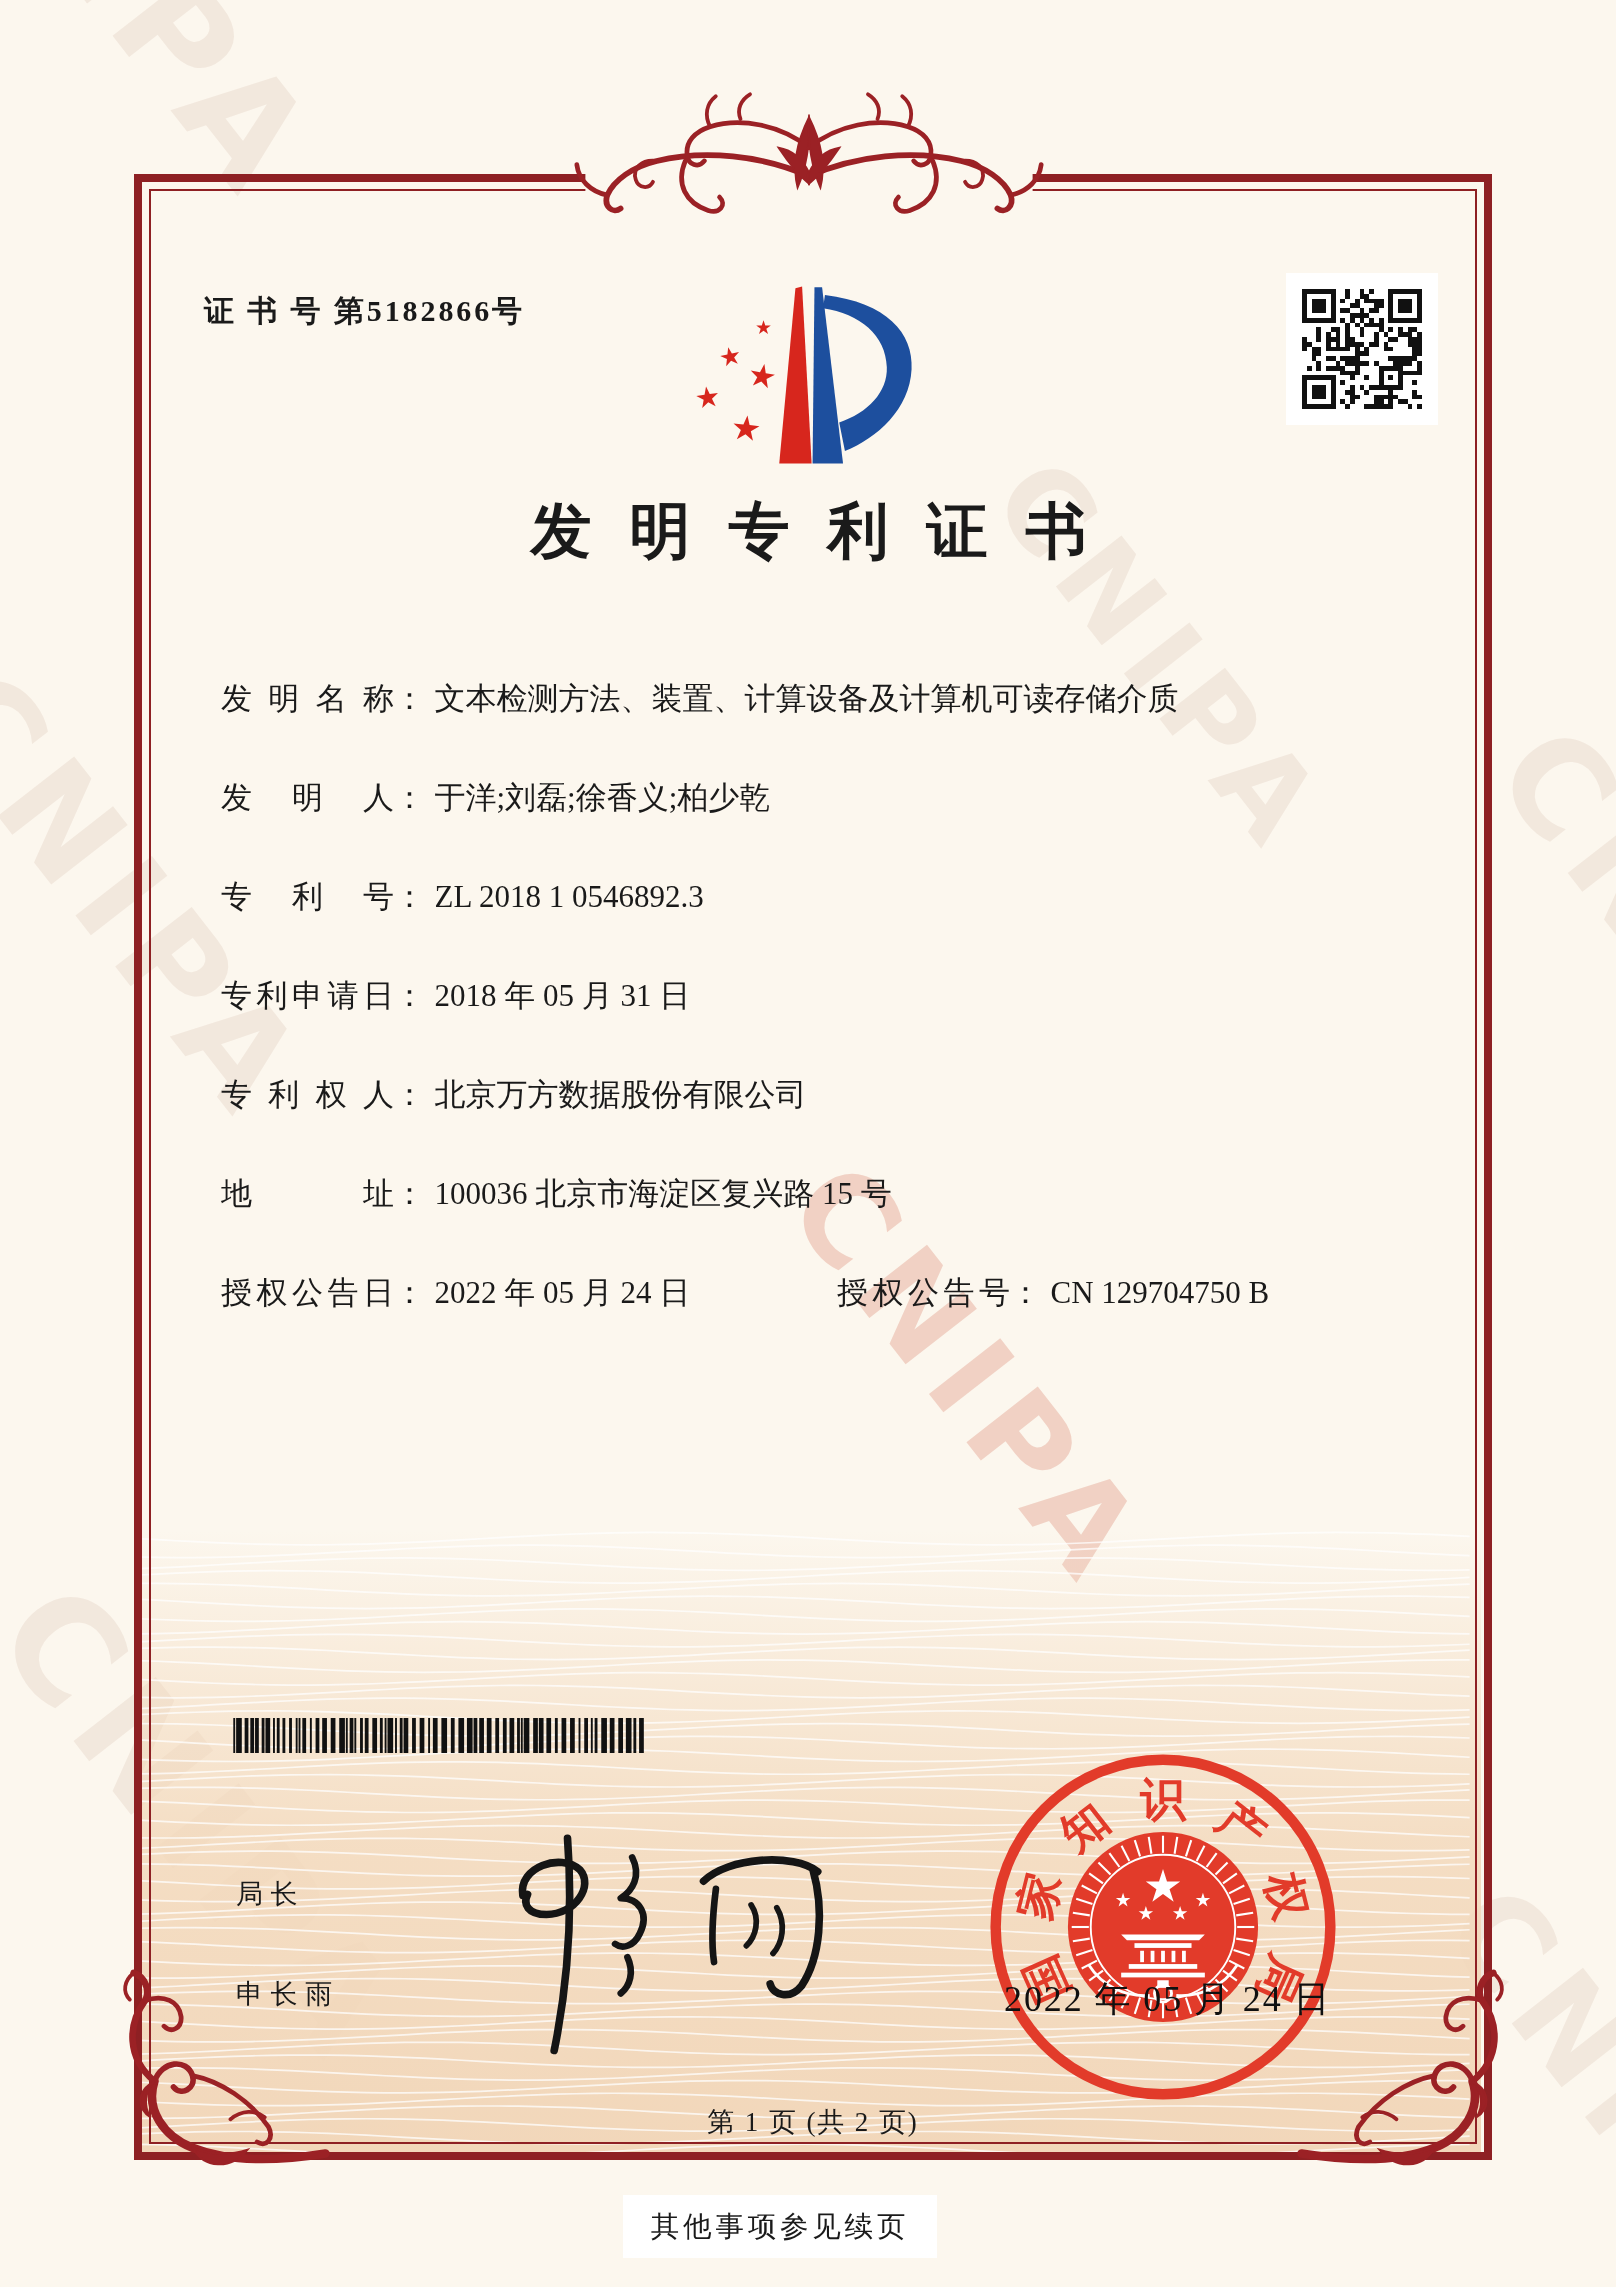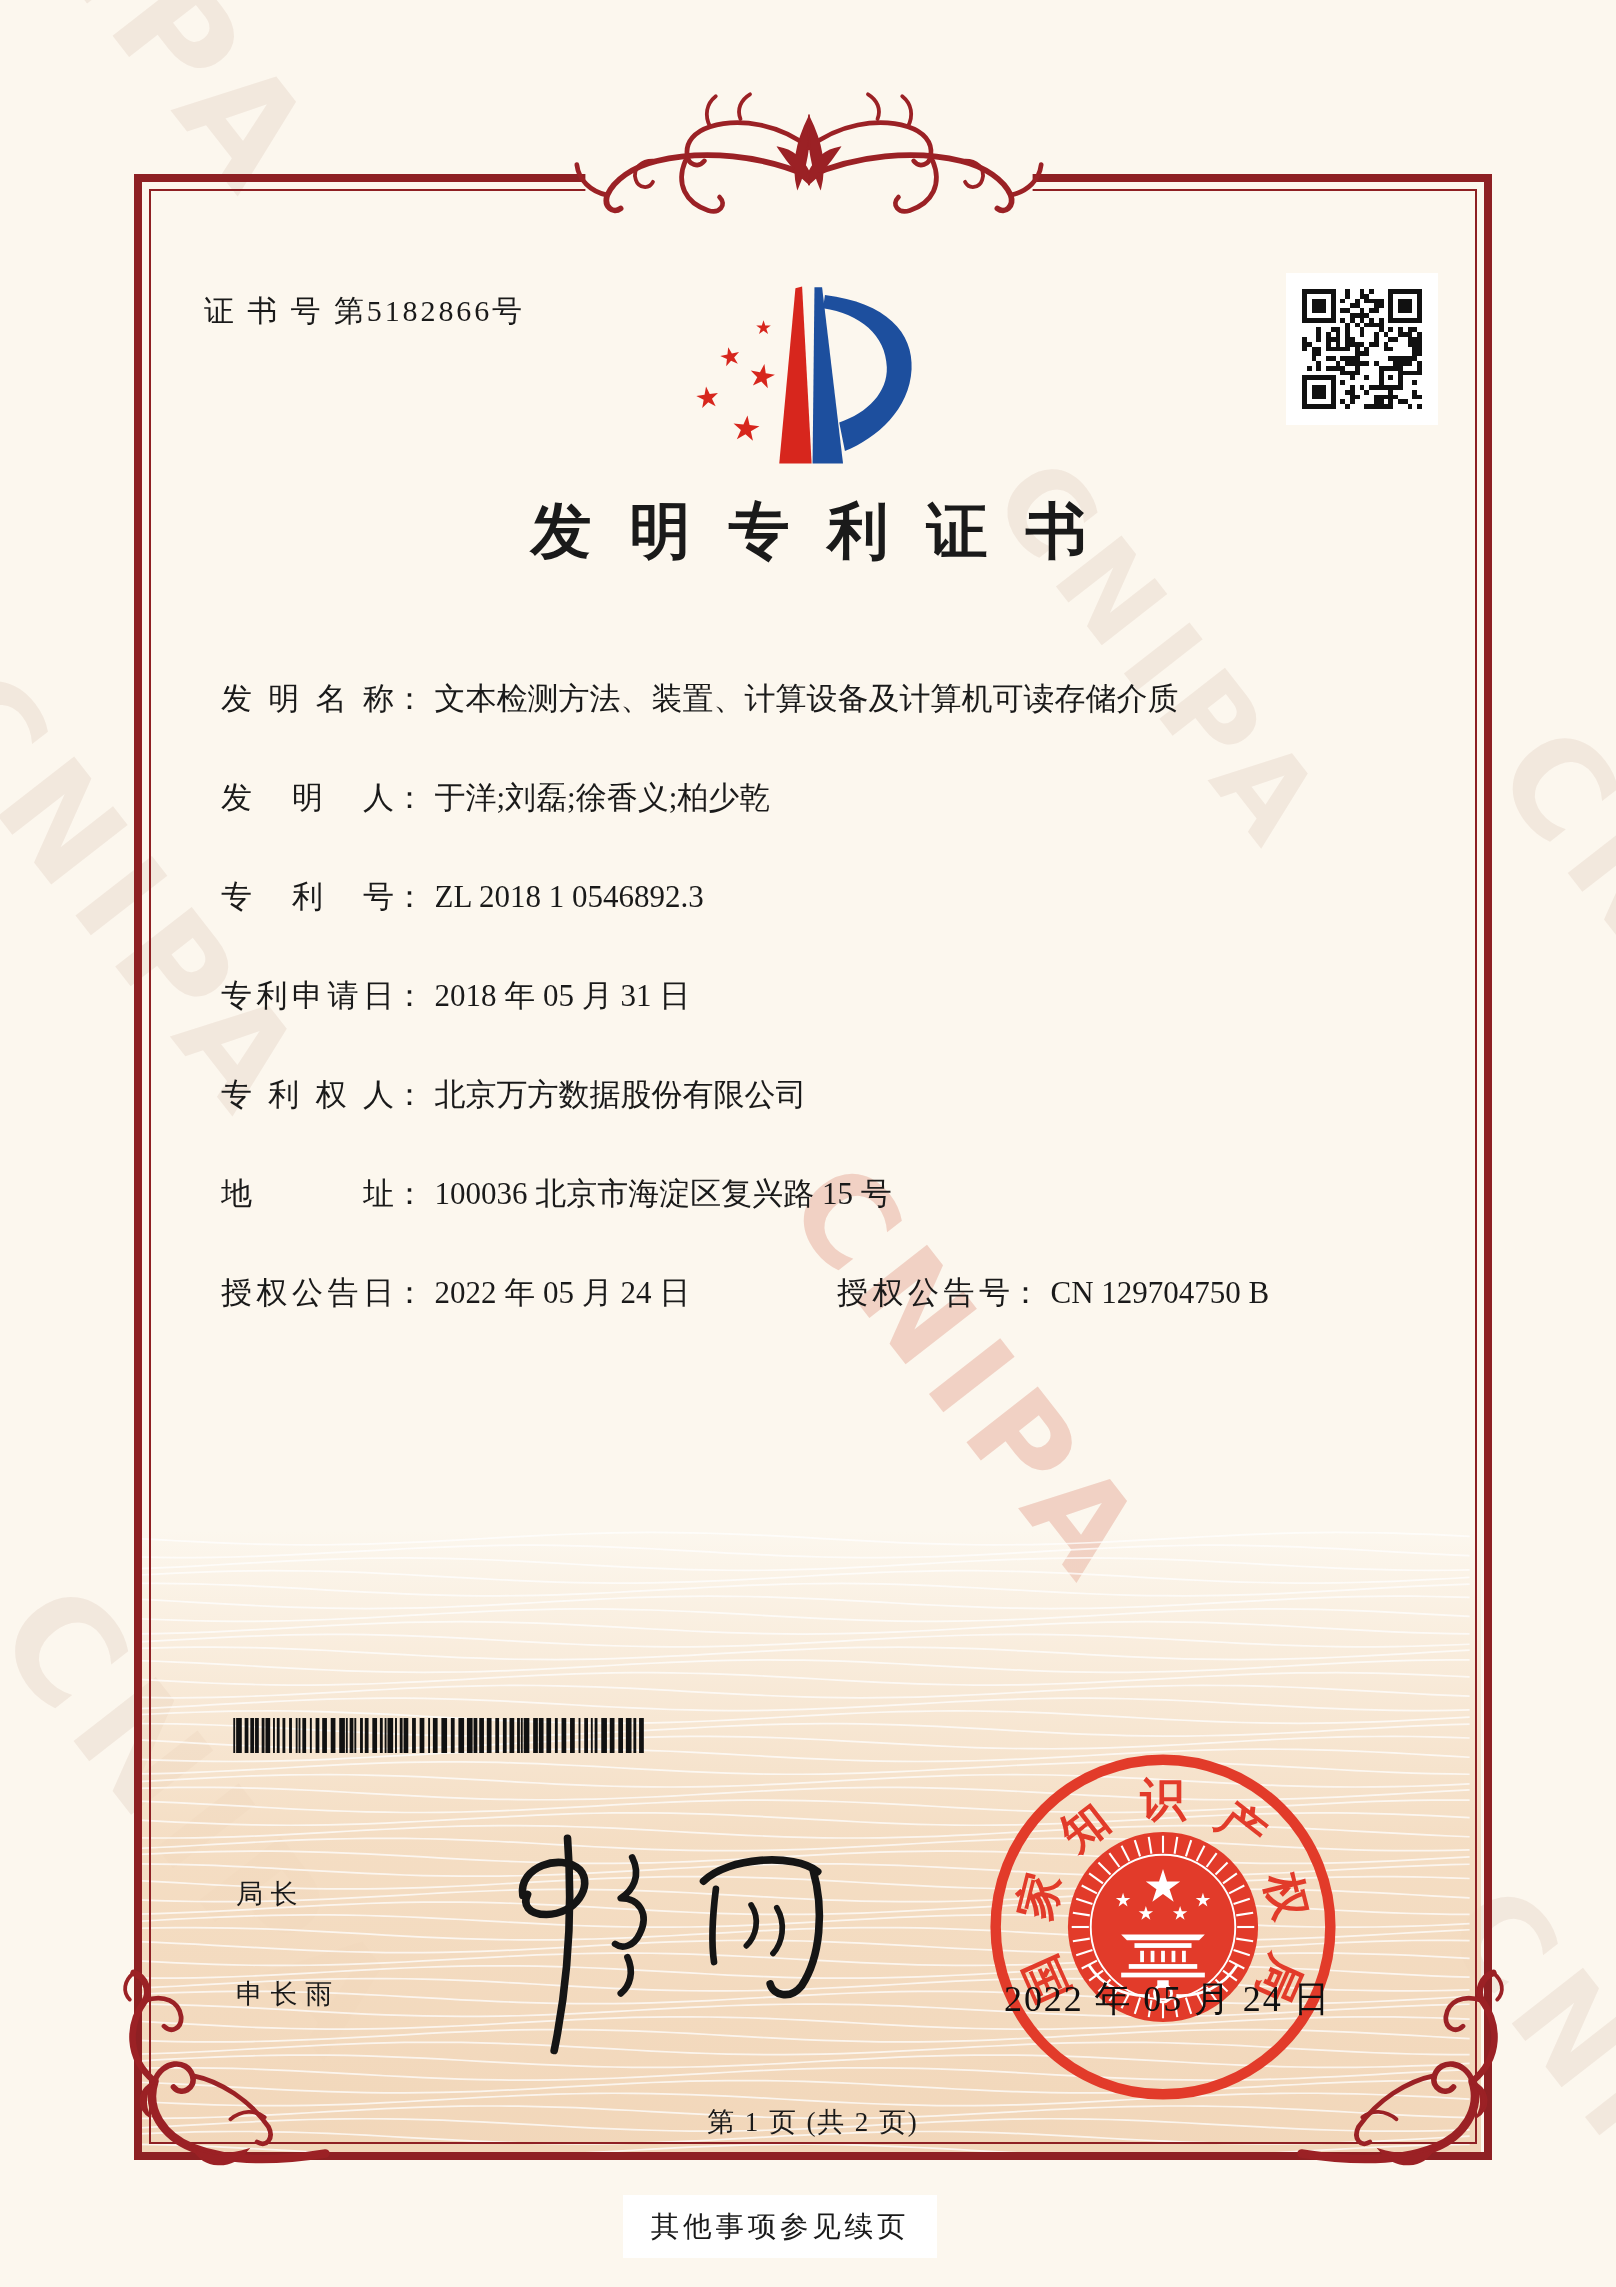--- a/index.html
+++ b/index.html
@@ -16,21 +16,21 @@
   
   .frame-outer{position:absolute;left:134px;top:174px;right:125px;bottom:127px;
                border:8.6px solid #8e2023;z-index:3;}
   .frame-inner{position:absolute;left:149px;top:189px;right:140px;bottom:143px;
                border:2.9px solid #8e2023;z-index:3;}
 
   
   #waves{position:absolute;left:138px;top:1531px;z-index:2;}
 
   
-  .cert-no{position:absolute;left:204px;top:291px;font-size:30px;letter-spacing:2.9px;z-index:5;}
+  .cert-no{position:absolute;left:204px;top:291px;font-size:30px;letter-spacing:2.9px;z-index:5;font-weight:bold;}
   .logo-box{position:absolute;left:685px;top:274px;width:238px;height:200px;z-index:5;}
   .logo-star{position:absolute;color:#d7261d;line-height:1;z-index:6;font-family:"DejaVu Sans",sans-serif;}
   .ls1{left:70px;top:44px;font-size:19px;}
   .ls2{left:34px;top:70px;font-size:25px;transform:rotate(-12deg);}
   .ls3{left:63px;top:86px;font-size:32px;transform:rotate(10deg);}
   .ls4{left:9.5px;top:110px;font-size:28.5px;transform:rotate(-8deg);}
   .ls5{left:46px;top:137px;font-size:34px;transform:rotate(6deg);}
   .qr-box{position:absolute;left:1286px;top:273px;width:152px;height:152px;background:#ffffff;z-index:5;}
   #qr{position:absolute;left:16px;top:16px;}
   .title{position:absolute;left:0;width:1617px;top:491px;text-align:center;font-size:61px;

